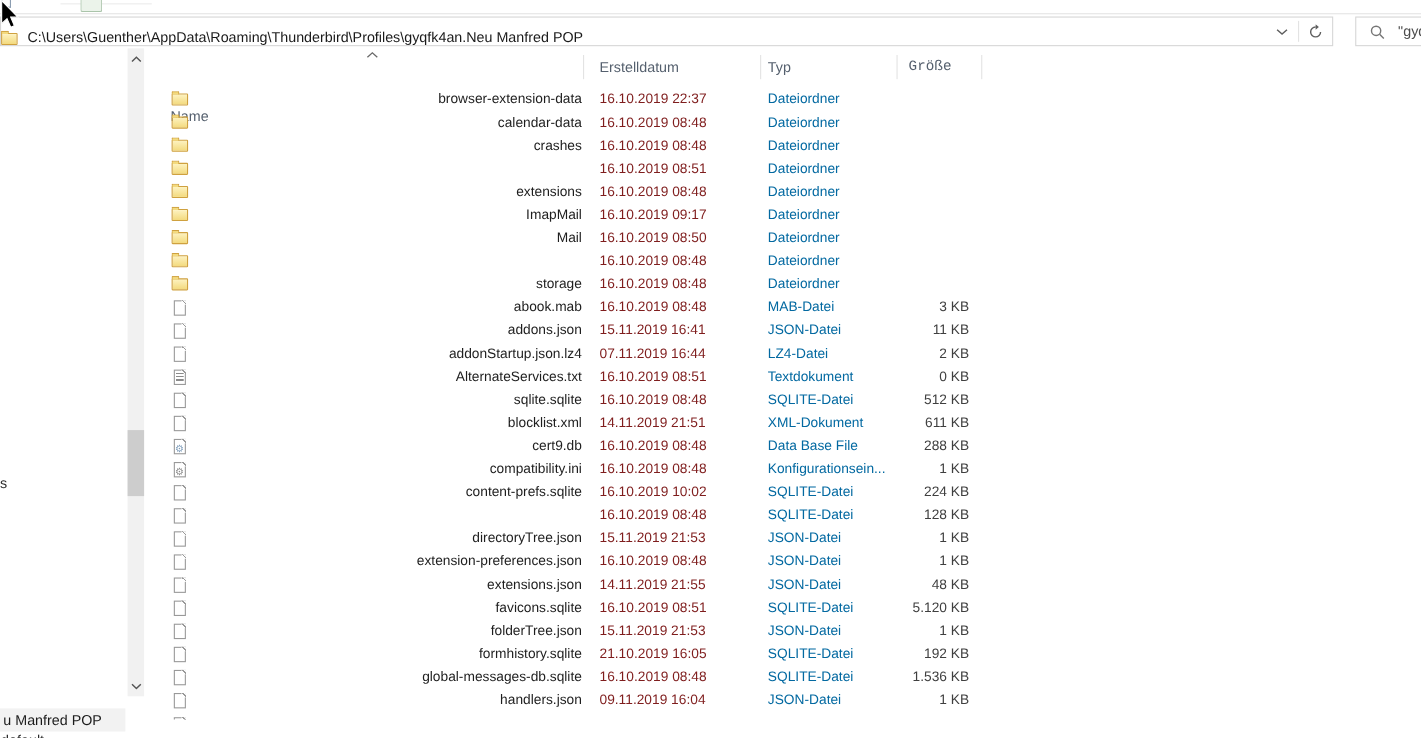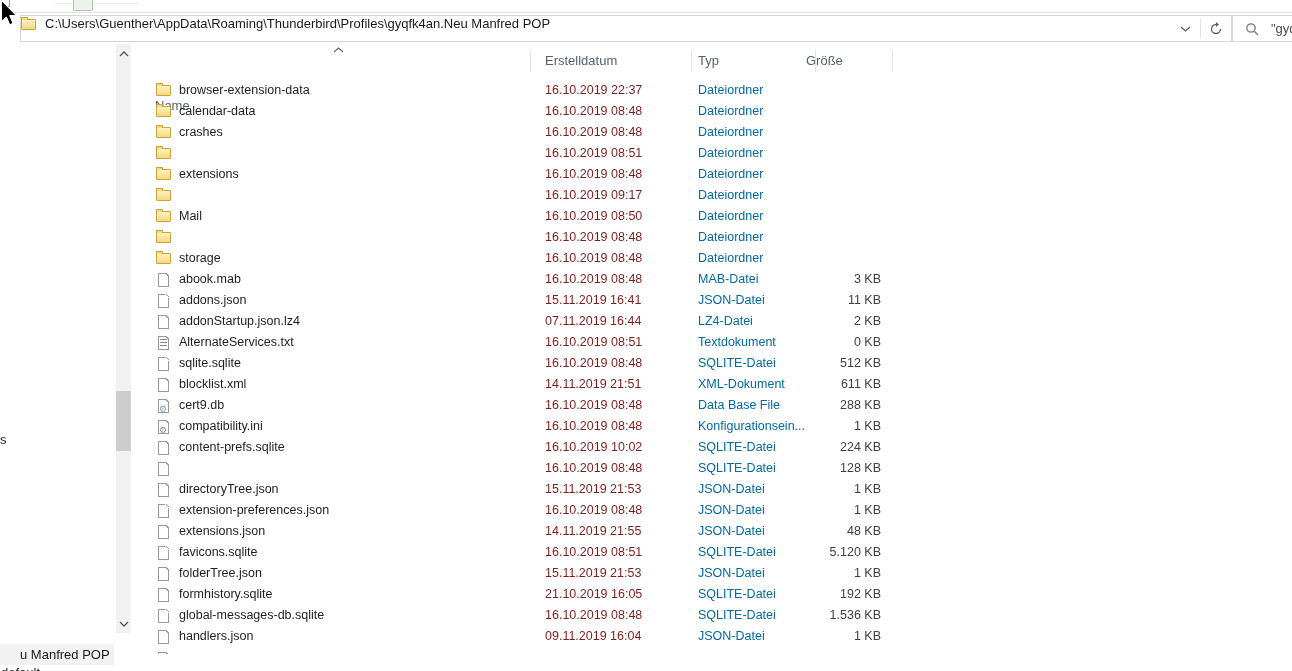--- a/index.html
+++ b/index.html
@@ -11,57 +11,57 @@
   }
   
   .ribbon-line { position:absolute; left:0; top:12px; width:1292px; height:1px; background:#e4e4e4; }
   .ribbon-subline { position:absolute; left:55px; top:3px; width:83px; height:1px; background:#ececec; }
   .frag-white { position:absolute; left:1px; top:0; width:9px; height:7px; background:#fdfdfd; border:1px solid #8b9db1; border-top:none; }
   .frag-green { position:absolute; left:73px; top:0; width:20px; height:11px; background:#ebf3ea; border:1px solid #aac4aa; border-top:none; border-radius:0 0 2px 2px; }
   .cursor { position:absolute; left:0; top:0; z-index:50; }
 
   
   .addrbar {
-    position:absolute; left:20px; top:15px; width:1212px; height:27px;
-    background:#fff; border:1px solid #d6d6d6; display:flex; align-items:flex-start;
+    position:absolute; left:0; top:15px; width:1212px; height:27px;
+    background:#fff; border:1px solid #d6d6d6; display:flex; align-items:flex-end;
   }
   .addr-folder { position:relative; margin-left:6px; }
   .addr-path { margin-left:9px; font-size:13px; color:#1a1a1a; white-space:nowrap; overflow:hidden; flex:1; }
   .addr-chevron { position:absolute; right:32px; top:0; width:28px; height:25px; display:flex; align-items:center; justify-content:center; }
   .addr-sep { position:absolute; right:30px; top:3px; width:1px; height:19px; background:#e3e3e3; }
   .addr-refresh { position:absolute; right:0; top:0; width:30px; height:25px; display:flex; align-items:center; justify-content:center; }
   .searchbox {
     position:absolute; left:1232px; top:15px; width:160px; height:27px;
     background:#fff; border:1px solid #d6d6d6; display:flex; align-items:center;
   }
   .search-mag { margin-left:12px; }
   .search-text { margin-left:12px; font-size:13px; color:#4c4c4c; white-space:pre; }
 
   
   .navpane { position:absolute; left:0; top:44px; width:131px; height:627px; background:#fff; }
   .nav-frag-s { position:absolute; left:0; top:388px; width:7px; height:14px; overflow:hidden; font-size:13px; color:#2a2a2a; }
-  .nav-selected { position:absolute; left:0; top:600px; width:114px; height:21px; background:#f2f2f2; font-size:13px; color:#1b1b1b; line-height:21px; padding-left:20px; white-space:nowrap; overflow:hidden; }
+  .nav-selected { position:absolute; left:0; top:600px; width:114px; height:21px; background:#f2f2f2; font-size:13px; color:#1b1b1b; line-height:21px; padding-left:3px; white-space:nowrap; overflow:hidden; }
   .nav-clipped { position:absolute; left:0; top:621px; width:114px; height:11px; overflow:hidden; font-size:13px; color:#2a2a2a; padding-left:1px; }
   .vsb { position:absolute; left:116px; top:44px; width:15px; height:589px; background:#f1f1f1; }
   .vsb-up, .vsb-down { position:absolute; left:0; width:15px; height:15px; display:flex; align-items:center; justify-content:center; }
   .vsb-up { top:2px; } .vsb-down { bottom:2px; }
   .vsb-thumb { position:absolute; left:0; top:347px; width:15px; height:60px; background:#cdcdcd; }
 
   
   .listpane { position:absolute; left:132px; top:44px; width:1160px; height:627px; background:#fff; }
   .lp-header { position:absolute; left:0; top:6px; width:768px; height:22px; }
   .lp-header .h-label { position:absolute; top:0; height:22px; line-height:22px; font-size:13px; color:#55606e; white-space:nowrap; cursor:default; }
-  .h-name { left:23px;margin-top:45px; } .h-date { left:413px; } .h-type { left:566px; } .h-size { left:674px; }
+  .h-name { left:23px;margin-top:45px; } .h-date { left:413px; } .h-type { left:566px; } .h-size { left:694px;font-family:Liberation Mono, monospace; }
   .h-sep { position:absolute; top:0; width:1px; height:22px; background:#e3e3e3; }
   .sortmark { position:absolute; left:201px; top:-3px; }
   .rows { position:absolute; left:0; top:36px; width:768px; }
   .row { position:relative; height:21px; }
   .row .cell { position:absolute; top:0; height:21px; line-height:21px; font-size:12.5px; white-space:nowrap; }
   .c-icon { position:absolute; left:24px; top:2px; width:17px; height:17px; }
-  .c-name { left:47px; width:350px; color:#1e1e1e; overflow:hidden; }
+  .c-name { left:47px; width:350px; color:#1e1e1e; overflow:hidden;text-align:right; }
   .c-date { left:413px; width:145px; color:#7f1d1d; }
   .c-type { left:566px; width:115px; color:#0369a1; overflow:hidden; }
   .c-size { left:633px; width:116px; color:#3f3f3f; text-align:right; }
   .partial-row { position:absolute; left:24px; top:606px; width:16px; height:4px; overflow:hidden; }
 
   
   .fic { display:block; position:relative; }
   .fic-folder { margin-top:3px; margin-left:0; width:15px; height:11px;
     background:linear-gradient(180deg,#fdf2c0 0%,#f3da7e 100%);
     border:1px solid #cfa13f; border-radius:1px; }
@@ -196,20 +196,21 @@
     <span class="cell c-name">extensions</span>
     <span class="cell c-date">16.10.2019 08:48</span>
     <span class="cell c-type">Dateiordner</span>
     <span class="cell c-size"></span>
   </div>
 
   <div class="row">
     <span class="c-icon">
           <span class="fic fic-folder"></span>
         </span>
+    <span class="cell c-name">ImapMail</span>
     <span class="cell c-date">16.10.2019 09:17</span>
     <span class="cell c-type">Dateiordner</span>
     <span class="cell c-size"></span>
   </div>
 
   <div class="row">
     <span class="c-icon">
           <span class="fic fic-folder"></span>
         </span>
     <span class="cell c-name">Mail</span>

